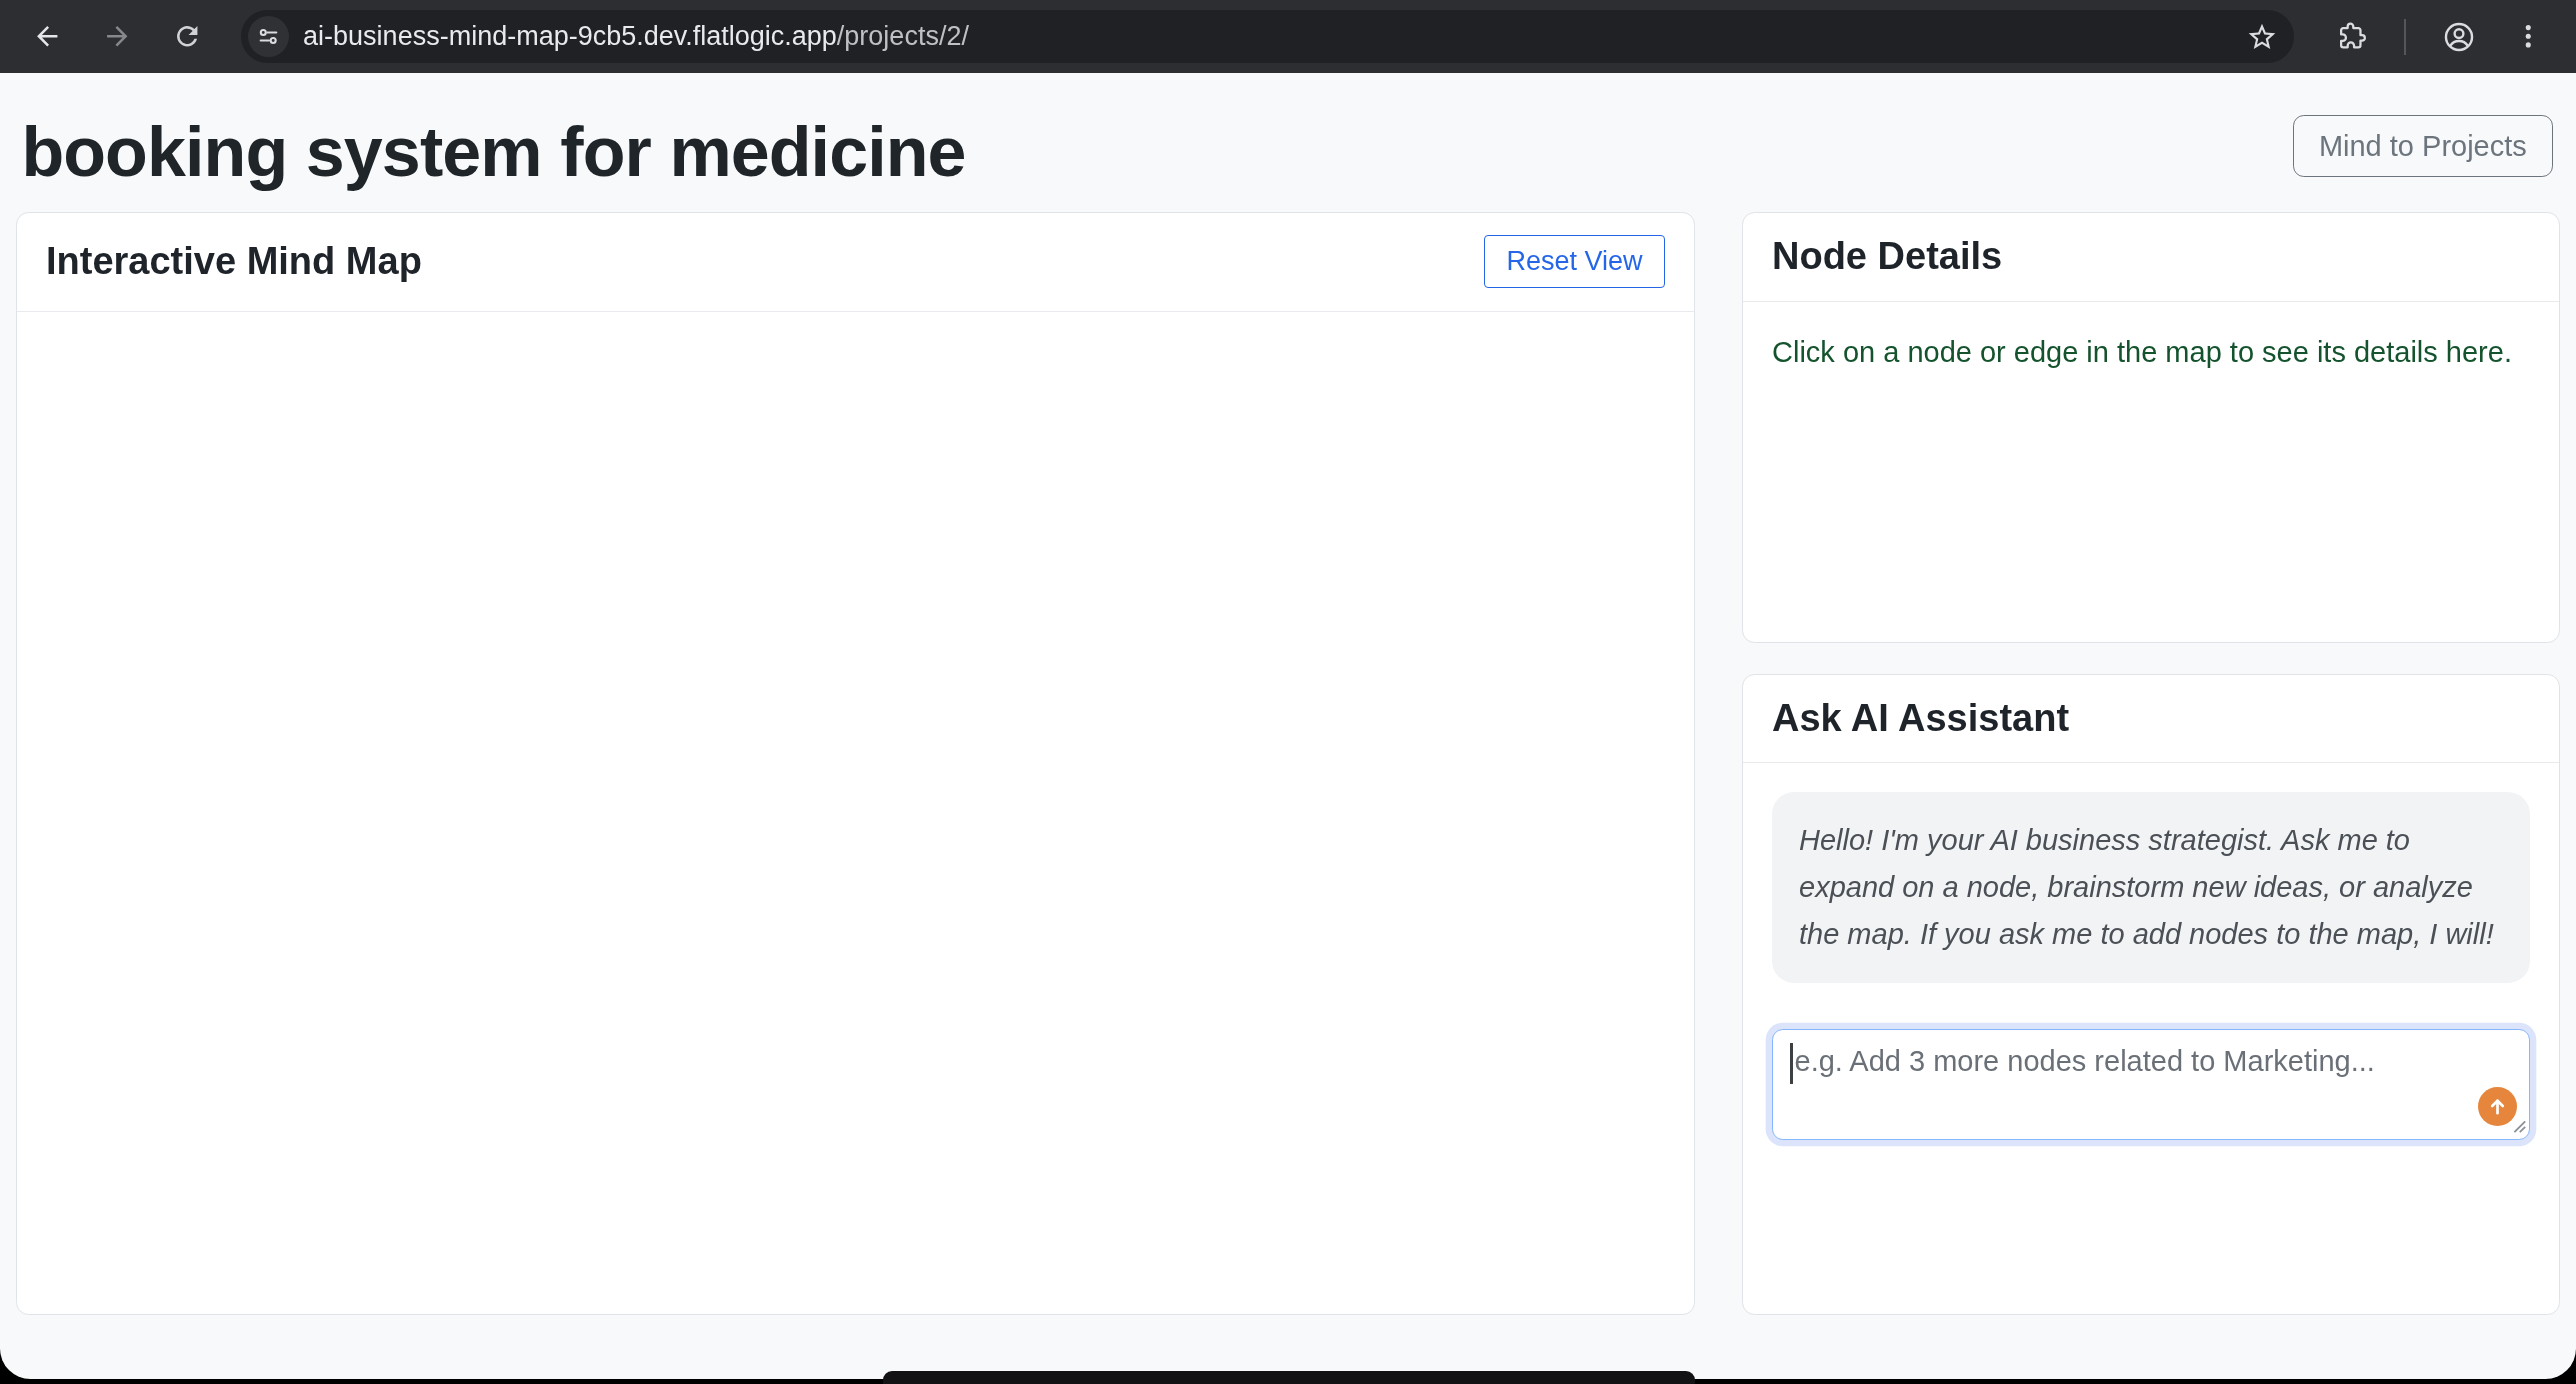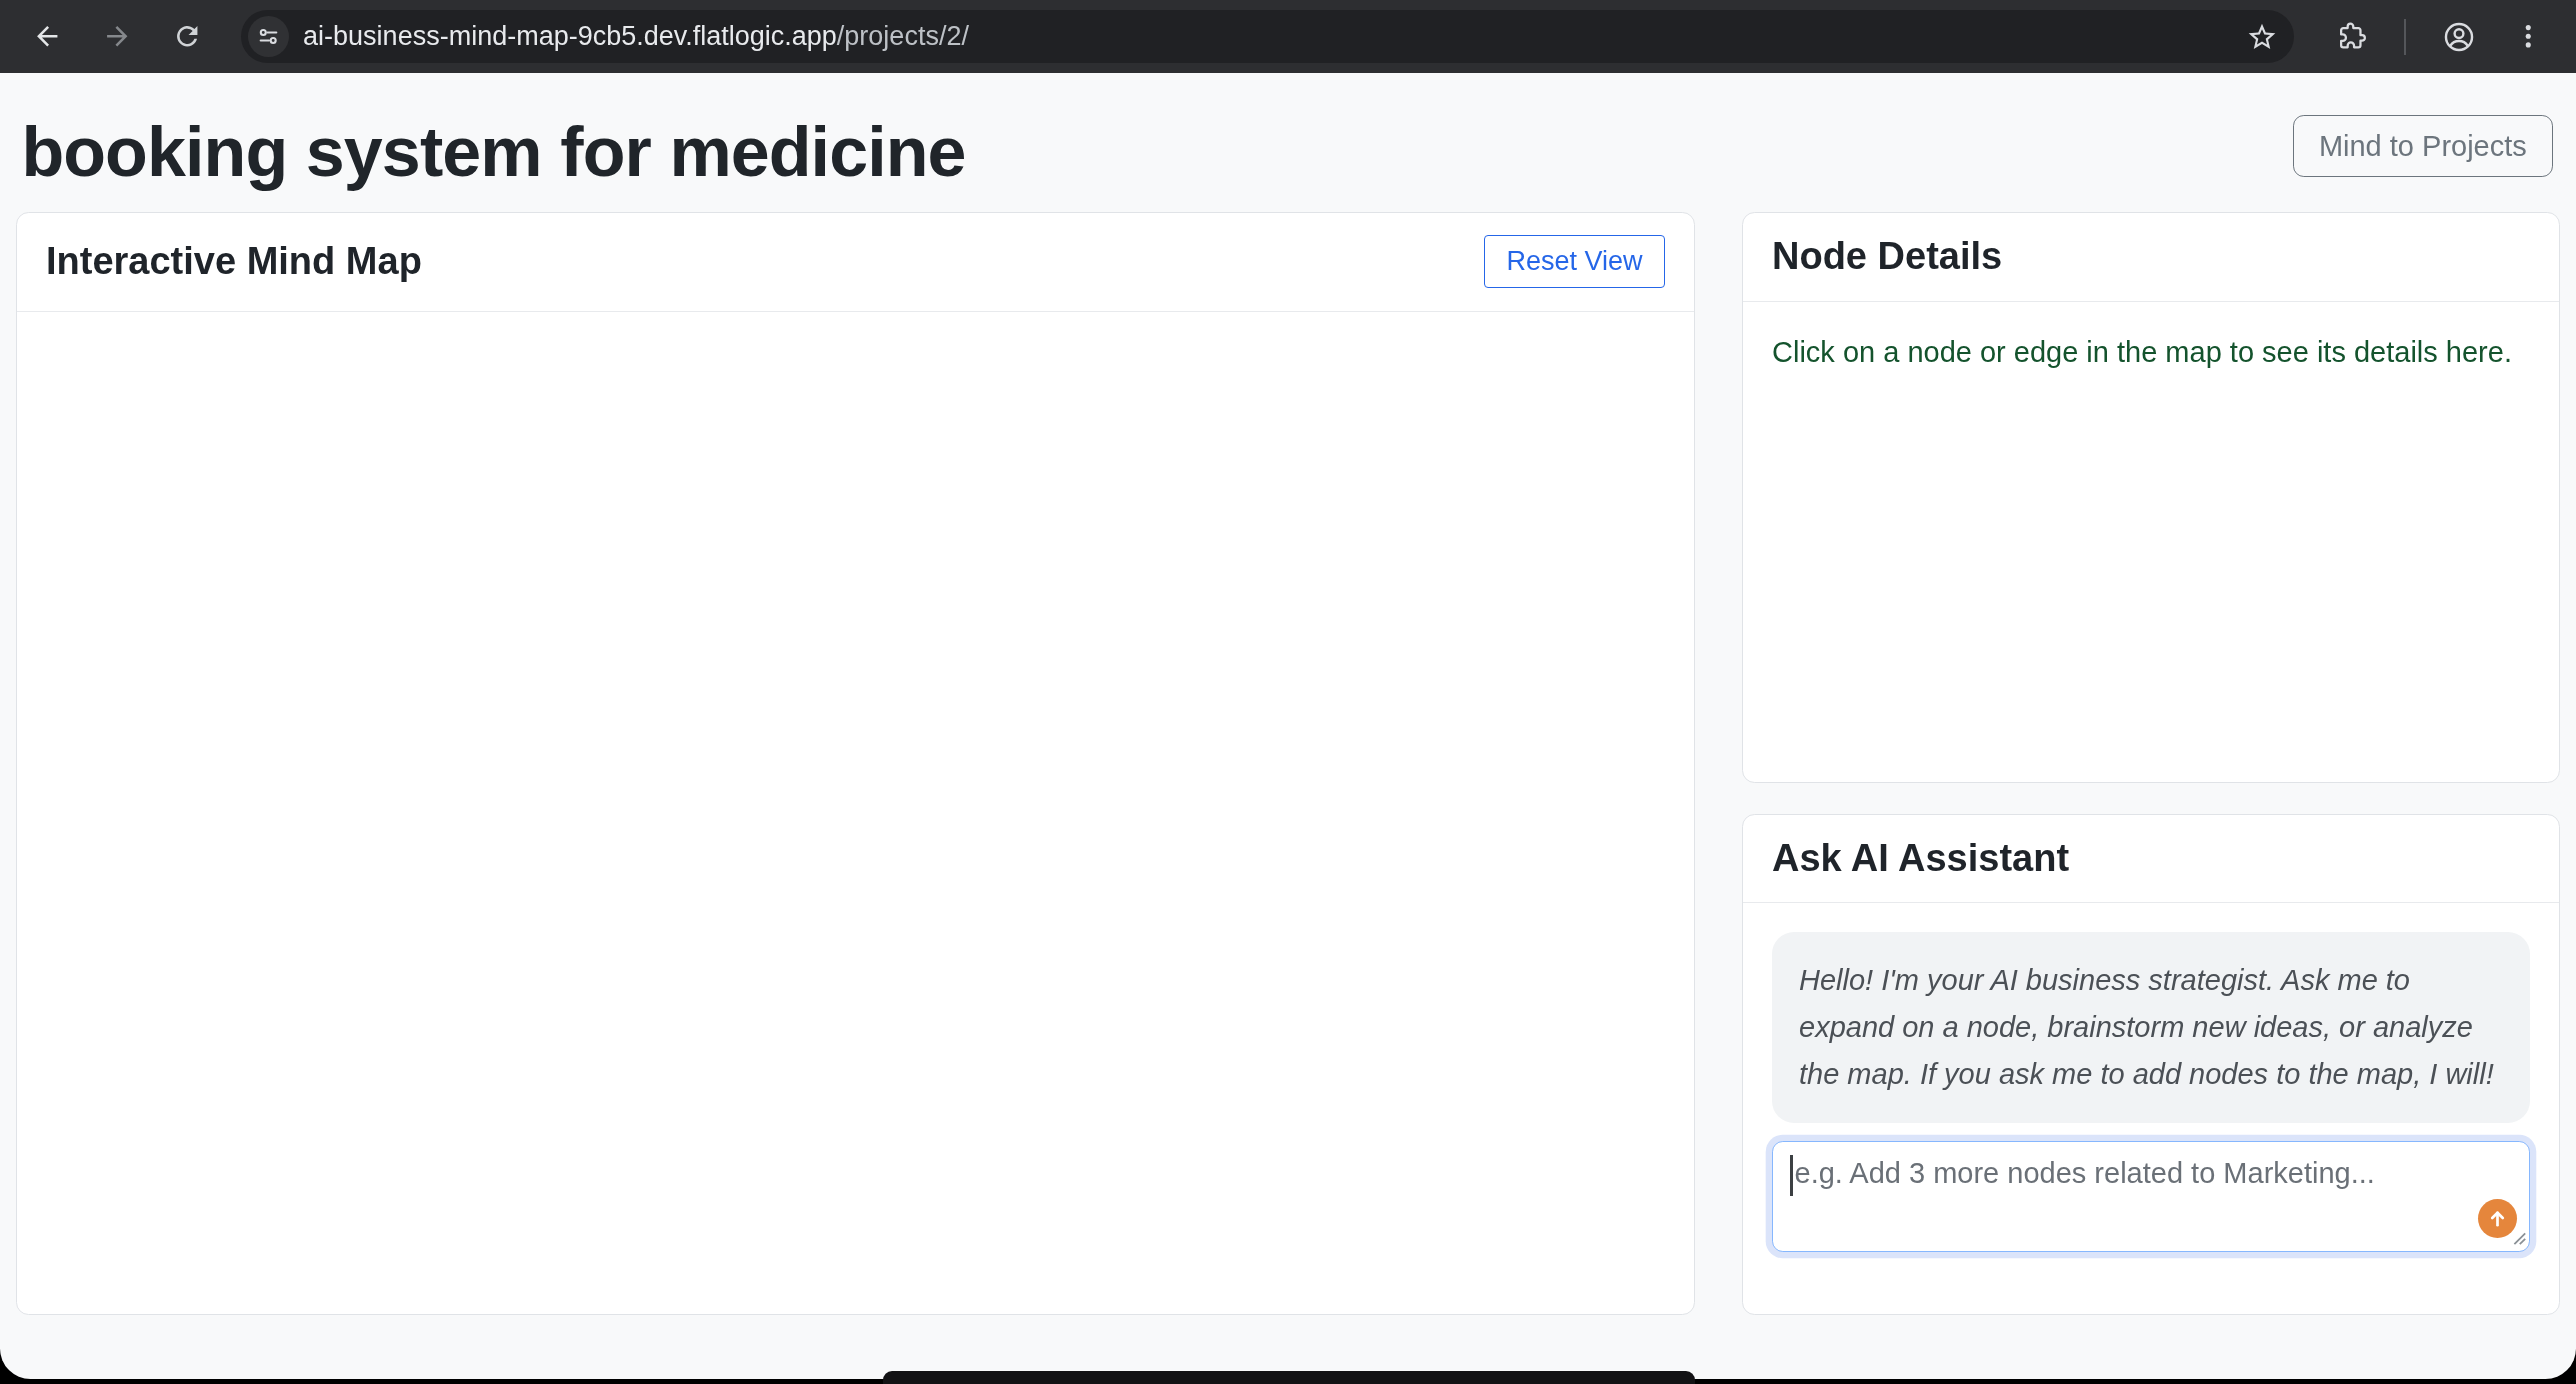--- a/index.html
+++ b/index.html
@@ -55,29 +55,29 @@
   }
   .card-title { font-size: 38px; font-weight: 600; color: #1f242a; }
   .card-body { padding: 29px; flex: 1 1 auto; min-height: 0; }
 
   .card-mindmap { flex: 1 1 auto; }
   .reset-btn {
     font-family: inherit; font-size: 27px; color: #2566e8; background: #fff;
     border: 1.8px solid #2566e8; border-radius: 4px; padding: 10px 21.5px; cursor: pointer;
   }
   .right-col { width: 818px; flex: none; display: flex; flex-direction: column; gap: 30.5px; }
-  .card-node { height: 571px; flex: none; }
+  .card-node { height: 431px; flex: none; }
   .muted-text { font-size: 29px; line-height: 43px; color: #14532d; }
   .card-ai { flex: 1 1 auto; }
 
   .bubble {
     background: #f1f3f5; border-radius: 22px; padding: 25px 27px;
     font-size: 29px; line-height: 47px; color: #4b5056; font-style: italic;
   }
-  .input-wrap { position: relative; margin-top: 18px; }
+  .input-wrap { position: relative; margin-top: 46px; }
   .chat-input {
     display: block; width: 100%; height: 111px; resize: none; outline: none;
     font-family: inherit; font-size: 29px; color: #212529; background: #fff;
     border: 1.8px solid #86b7fe; border-radius: 10.8px;
     box-shadow: 0 0 0 6.3px rgba(56, 108, 230, 0.18);
     padding: 14.4px 72px 14.4px 21.5px;
   }
   .chat-input::placeholder { color: #6a7077; opacity: 1; }
   .fake-caret { position: absolute; left: 18px; top: 13.5px; width: 2.7px; height: 41px; background: #3c4043; }
   .send-btn {

